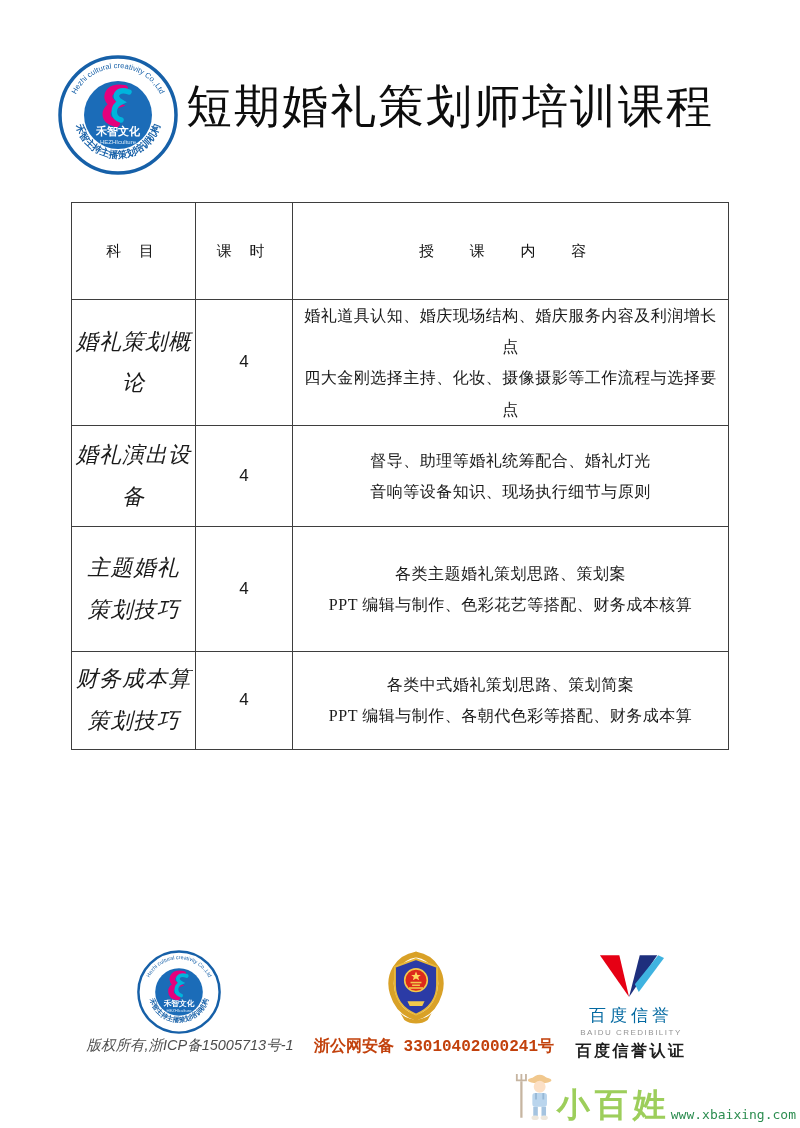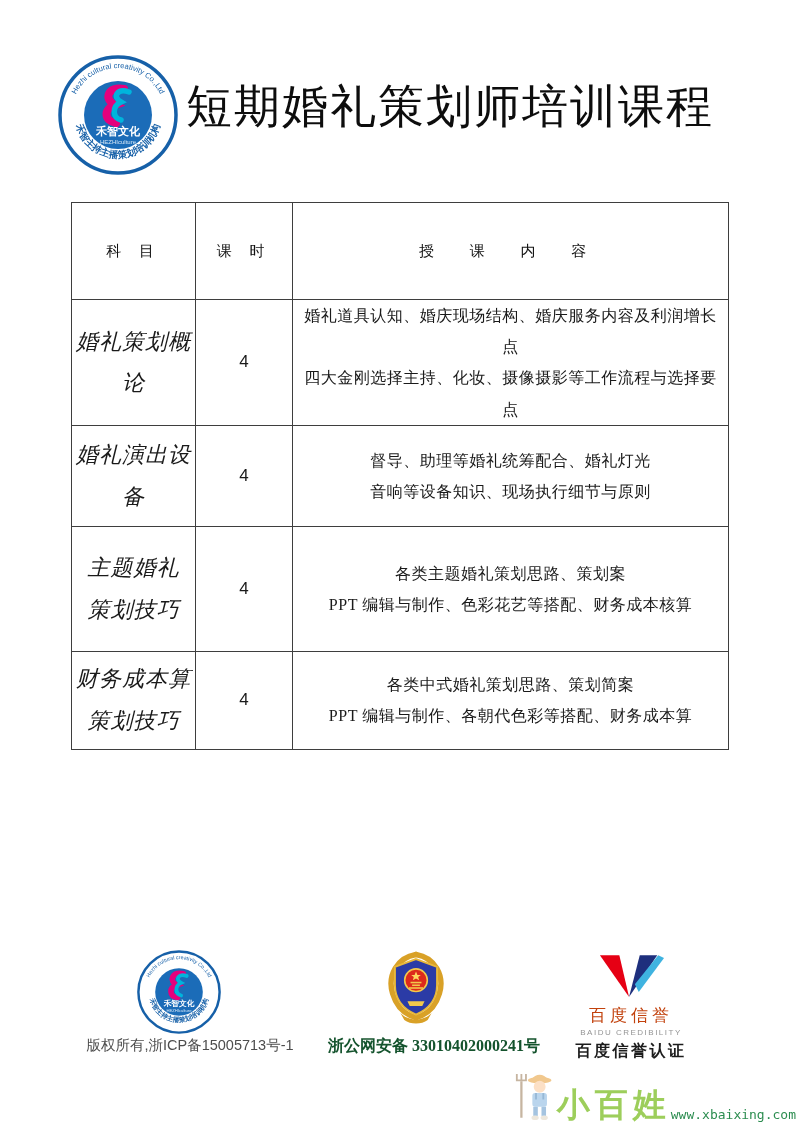--- a/index.html
+++ b/index.html
@@ -32,33 +32,33 @@
   td.subject{font-size:22px;letter-spacing:1px;font-style:italic;}
   td.subject .sline{line-height:1.9;}
   td.hours{font-size:17px;font-family:"Liberation Sans","DejaVu Sans",sans-serif;}
   td.content{font-size:16px;}
   td.content .cline{line-height:1.95;letter-spacing:.5px;}
 
   
   .f-logo{position:absolute;left:137px;top:950px;width:84px;height:84px;}
   .copyright{
     position:absolute;left:78px;top:1036px;width:224px;text-align:center;
-    font-family:"Liberation Sans","DejaVu Sans",sans-serif;font-size:14.5px;color:#4d4d4d;
+    font-family:"Liberation Sans","DejaVu Sans",sans-serif;font-size:14.5px;color:#4d4d4d;font-style:italic;
   }
   .badge{position:absolute;left:377px;top:947px;width:78px;height:82px;}
   .police{
     position:absolute;left:308px;top:1036px;width:252px;text-align:center;
-    font-family:Liberation Serif, serif;font-size:16px;font-weight:bold;color:#14532d;
+    font-family:Liberation Mono, monospace;font-size:16px;font-weight:bold;color:#c2410c;
   }
   .baidu{
     position:absolute;left:558px;top:952px;width:146px;text-align:center;
     font-family:"Liberation Sans","DejaVu Sans",sans-serif;
   }
   .baidu svg{display:block;margin:0 auto;}
-  .bd-title{font-size:17px;color:#c2410c;letter-spacing:4px;margin-top:3px;}
+  .bd-title{font-size:17px;color:#0369a1;letter-spacing:4px;margin-top:3px;}
   .bd-sub{font-size:8px;color:#949494;letter-spacing:1.5px;margin-top:1px;}
   .bd-cert{font-size:16px;font-weight:bold;color:#1c1c1c;letter-spacing:2.5px;margin-top:4px;}
 
   
   .watermark{position:absolute;right:4px;bottom:6px;display:flex;align-items:flex-end;}
   .wm-txt{display:flex;flex-direction:row;align-items:flex-end;}
   .wm-name{font-size:33px;font-weight:bold;color:#8cc63f;letter-spacing:5px;line-height:1;opacity:.85;}
   .wm-url{font-size:13px;color:#15803d;font-family:"DejaVu Sans Mono","Liberation Mono",monospace;
           line-height:1.1;margin-top:-2px;opacity:.9;}
 </style>

